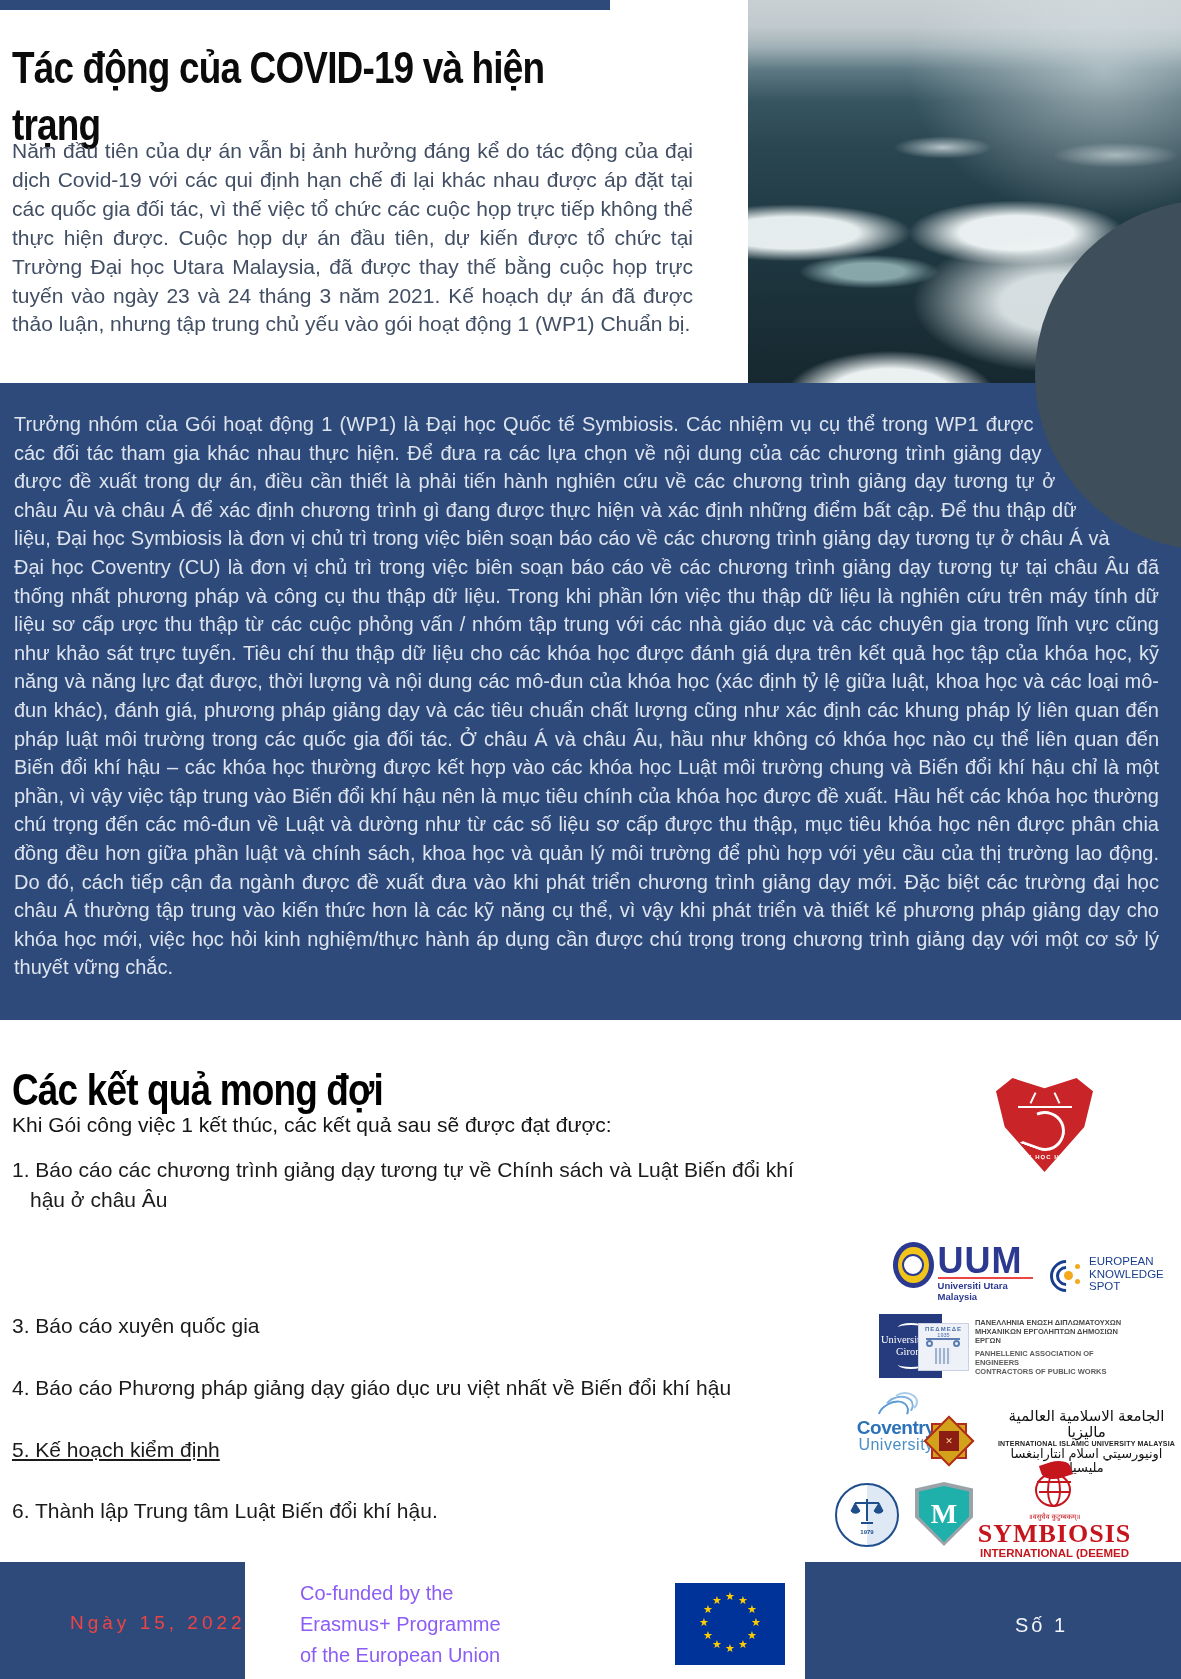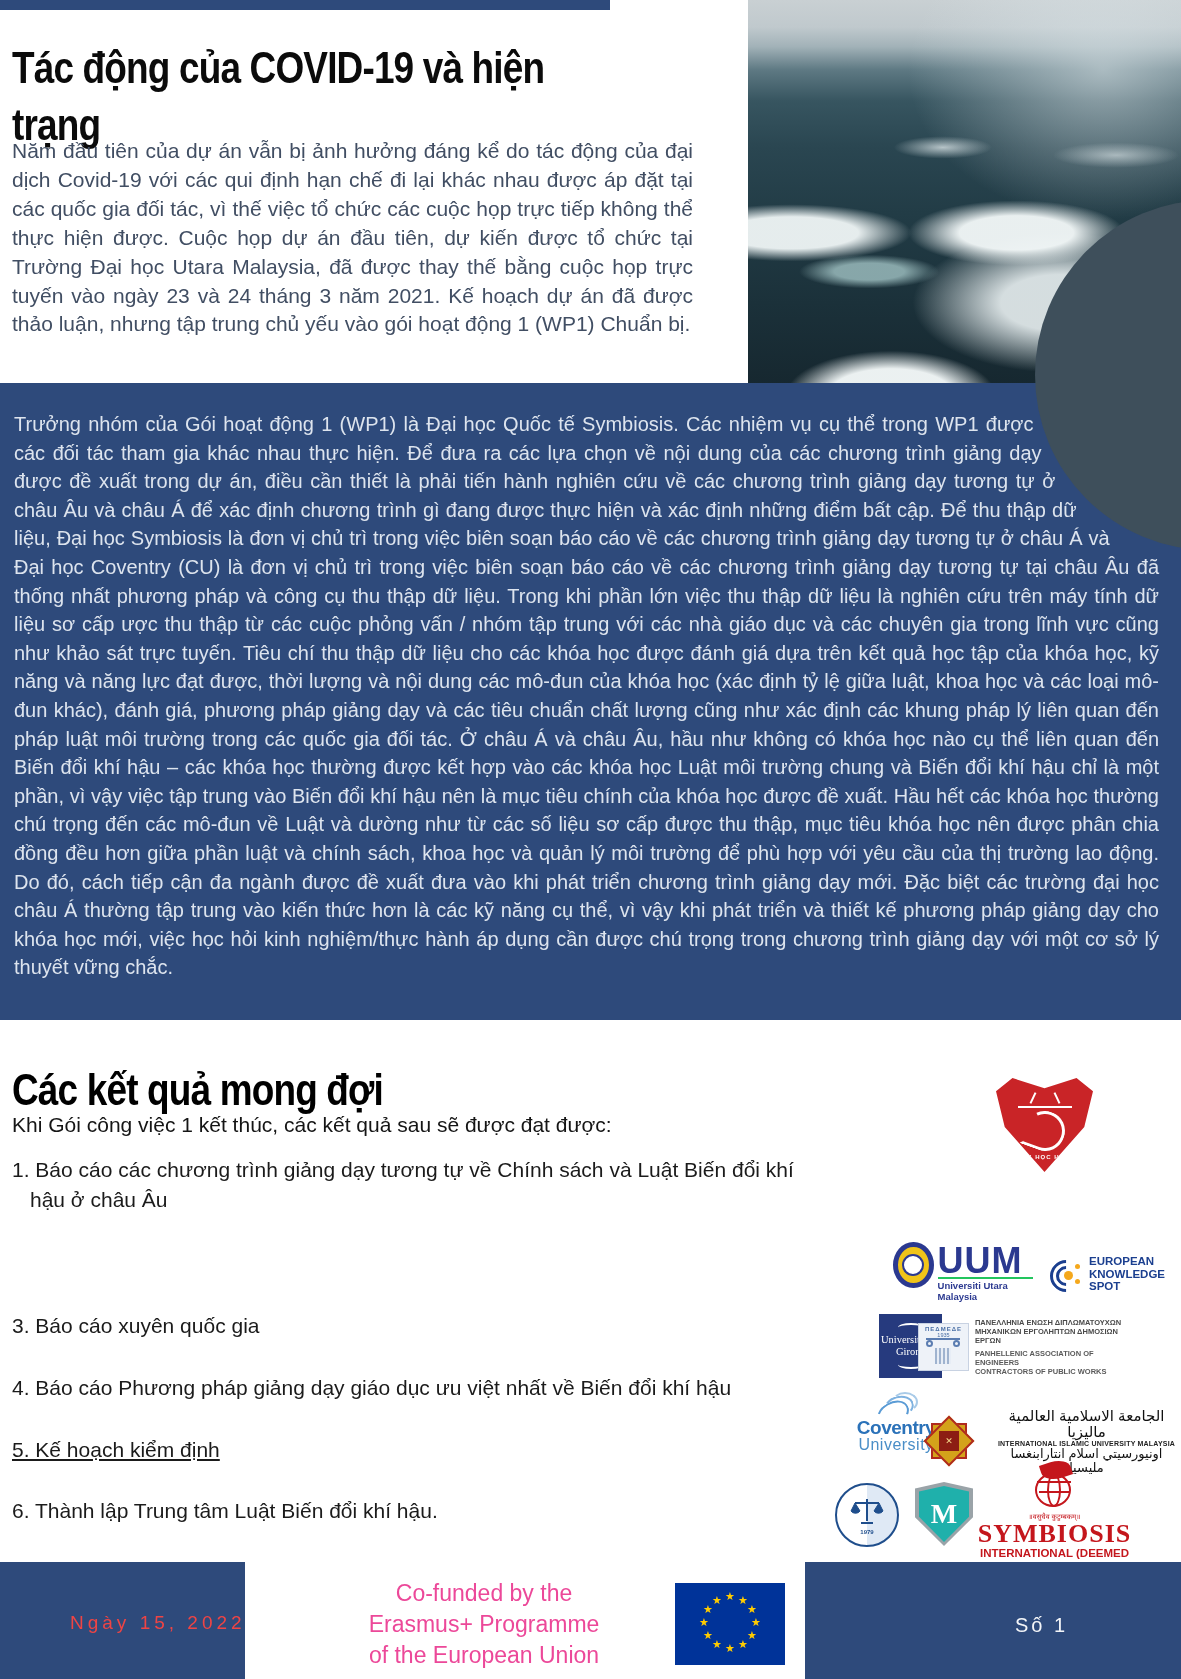--- a/index.html
+++ b/index.html
@@ -64,33 +64,33 @@
 
   
   .uum{left:893px;top:1239px;width:140px;height:52px;display:flex;align-items:center;}
   .uum-crest{width:46px;height:46px;border-radius:50%;background:#f0c419;border:5px solid #2b3990;
     box-sizing:border-box;display:flex;align-items:center;justify-content:center;}
   .uum-crest .inner{width:22px;height:22px;border-radius:50%;background:#fff;border:2px solid #2b3990;
     box-sizing:border-box;display:flex;align-items:center;justify-content:center;}
   .uum-crest .inner span{color:#2b3990;font-size:10px;font-weight:bold;}
   .uum-text{margin-left:4px;margin-top:16px;}
   .uum-word{color:#2b3990;font-size:36px;font-weight:900;letter-spacing:1px;line-height:32px;}
-  .uum-sub{color:#2b3990;font-size:9.5px;font-weight:bold;border-top:2px solid #22c55e;padding-top:1px;}
+  .uum-sub{color:#2b3990;font-size:9.5px;font-weight:bold;border-top:2px solid #ef4444;padding-top:1px;}
 
   
   .eks{left:1048px;top:1252px;width:133px;height:44px;display:flex;align-items:center;}
   .eks-icon{position:relative;width:36px;height:36px;flex:0 0 36px;}
   .eks-icon .arc1,.eks-icon .arc2{position:absolute;border:3px solid #1b3f8f;border-radius:50%;
     border-right-color:transparent;border-top-color:transparent;transform:rotate(45deg);}
   .eks-icon .arc1{left:2px;top:4px;width:26px;height:26px;}
   .eks-icon .arc2{left:8px;top:10px;width:14px;height:14px;}
   .eks-icon .dot{position:absolute;left:16px;top:15px;width:9px;height:9px;border-radius:50%;background:#f5a81c;}
   .eks-icon .dot2{position:absolute;left:27px;top:8px;width:5px;height:5px;border-radius:50%;background:#f5a81c;}
   .eks-icon .dot3{position:absolute;left:27px;top:23px;width:5px;height:5px;border-radius:50%;background:#f5a81c;}
-  .eks-label{margin-left:5px;color:#1b3f8f;font-size:11.5px;font-weight:700;line-height:12.5px;}
+  .eks-label{margin-left:5px;color:#1b3f8f;font-size:11.5px;font-weight:400;line-height:12.5px;}
 
   
   .girona{left:879px;top:1314px;width:63px;height:64px;background:#263a7e;display:flex;
     flex-direction:column;align-items:center;justify-content:center;}
   .gi-arc{width:26px;height:7px;border-top:2px solid #fff;border-radius:50%;}
   .gi-arc.b{border-top:none;border-bottom:2px solid #fff;}
   .girona .nm{color:#fff;font-family:"Liberation Serif",serif;font-size:10.5px;line-height:12px;
     text-align:center;margin:2px 0;}
 
   
@@ -153,22 +153,22 @@
   .sym-globe .mer{position:absolute;left:14px;top:8px;width:14px;height:34px;border:2px solid #c4161c;border-radius:50%;box-sizing:border-box;}
   .sym-globe .flame{position:absolute;left:8px;top:-4px;width:30px;height:18px;background:#c4161c;
     border-radius:0 60% 0 60%;transform:rotate(-18deg);}
   .sym-sans{color:#c4161c;font-size:7px;line-height:9px;margin-top:3px;}
   .sym-word{color:#c4161c;font-family:"Liberation Serif",serif;font-weight:bold;font-size:26px;line-height:26px;letter-spacing:1px;}
   .sym-sub{color:#c4161c;font-size:11.5px;font-weight:bold;line-height:13px;}
 
   
   .footer-left{position:absolute;left:0;top:1562px;width:245px;height:117px;background:#2E4A7B;}
   .footer-date{position:absolute;left:70px;top:1612px;color:#ef4444;font-size:19px;letter-spacing:4px;}
-  .cofunded{position:absolute;left:300px;top:1578px;width:368px;text-align:center;color:#ec4899;
-    font-size:23px;line-height:31px;}
+  .cofunded{position:absolute;left:300px;top:1578px;width:368px;text-align:left;color:#8b5cf6;
+    font-size:20px;line-height:31px;}
   .eu-flag{position:absolute;left:675px;top:1583px;width:110px;height:82px;background:#003399;}
   .eu-flag span{position:absolute;color:#ffcc00;font-size:11px;line-height:11px;}
   .eu-flag span:nth-child(1){left:50px;top:8px;}  .eu-flag span:nth-child(2){left:63px;top:12px;}
   .eu-flag span:nth-child(3){left:72px;top:21px;} .eu-flag span:nth-child(4){left:76px;top:34px;}
   .eu-flag span:nth-child(5){left:72px;top:47px;} .eu-flag span:nth-child(6){left:63px;top:56px;}
   .eu-flag span:nth-child(7){left:50px;top:60px;} .eu-flag span:nth-child(8){left:37px;top:56px;}
   .eu-flag span:nth-child(9){left:28px;top:47px;} .eu-flag span:nth-child(10){left:24px;top:34px;}
   .eu-flag span:nth-child(11){left:28px;top:21px;}.eu-flag span:nth-child(12){left:37px;top:12px;}
   .footer-right{position:absolute;left:805px;top:1562px;width:376px;height:117px;background:#2E4A7B;}
   .footer-issue{position:absolute;left:1015px;top:1614px;color:#f3f5f8;font-size:20px;letter-spacing:3px;}

